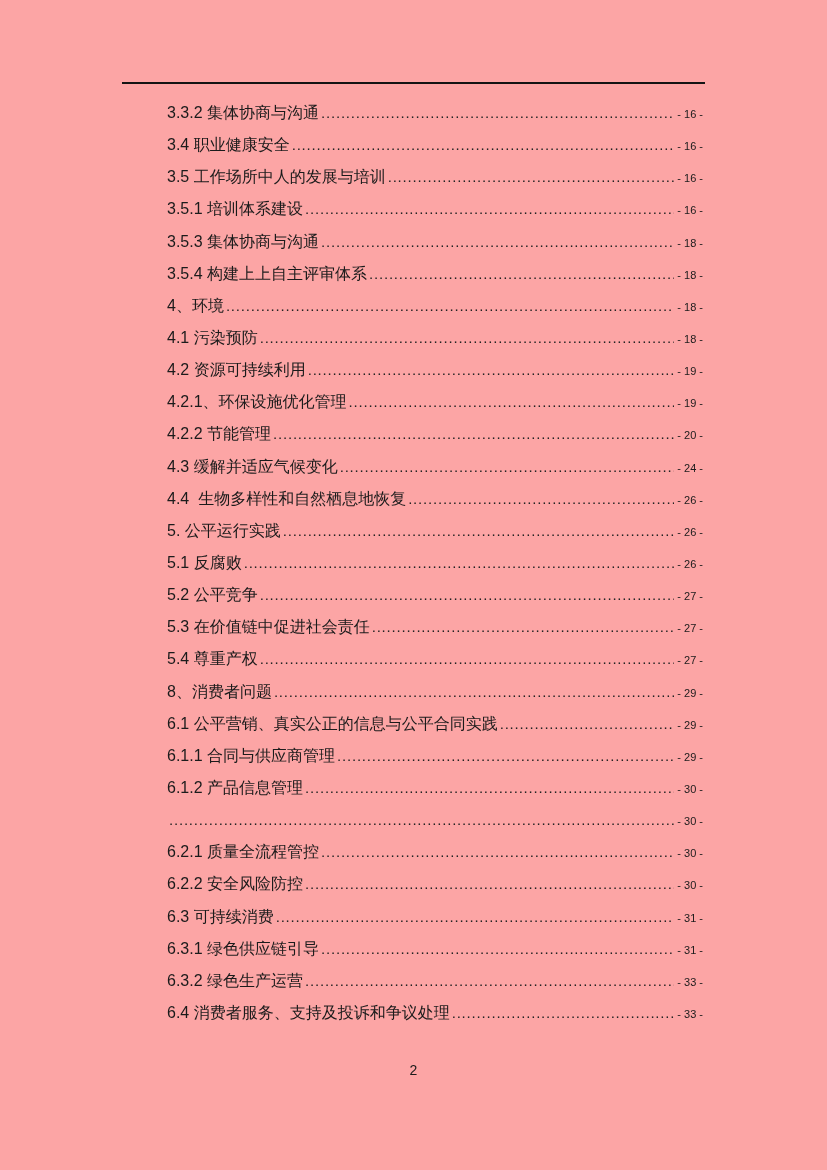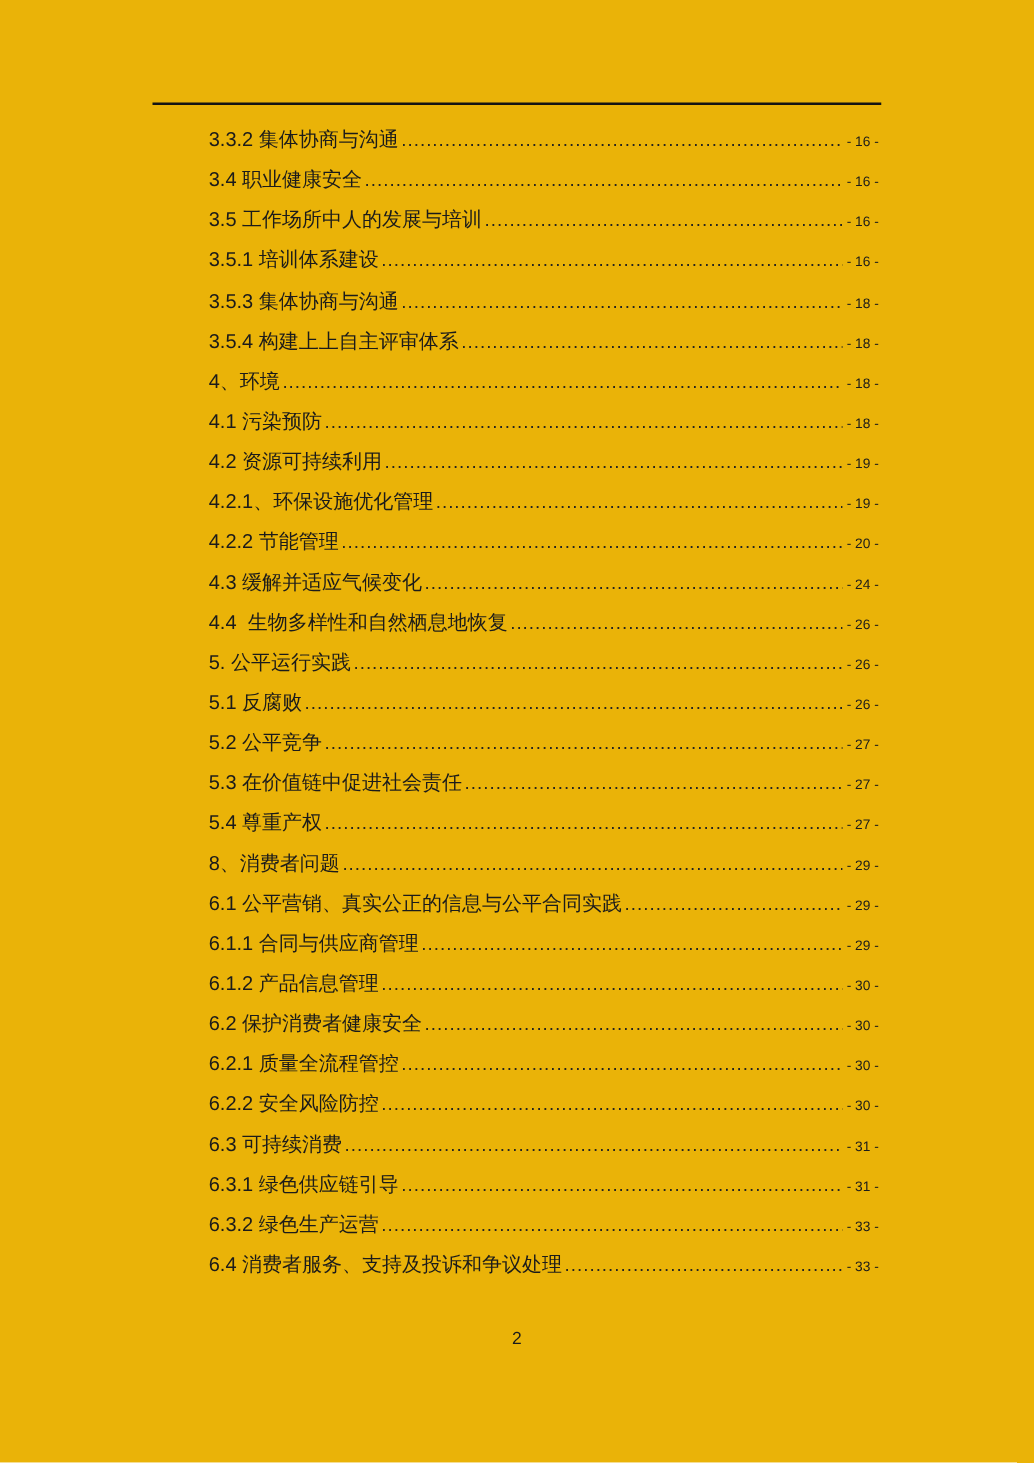--- a/index.html
+++ b/index.html
@@ -4,21 +4,21 @@
 <style>
   html, body {
     margin: 0;
     padding: 0;
     background: #ffffff;
   }
   .page {
     position: relative;
     width: 827px;
     height: 1170px;
-    background: #eab308;
+    background: #fca5a5;
     overflow: hidden;
     font-family: "Liberation Sans", "DejaVu Sans", sans-serif;
     color: #1b1b1b;
   }
   .header-rule {
     position: absolute;
     left: 122px;
     top: 82px;
     width: 583px;
     height: 2px;
@@ -206,21 +206,20 @@
     <span class="toc-page">- 29 -</span>
   </div>
 
   <div class="toc-entry">
     <span class="toc-title">6.1.2 产品信息管理</span>
     <span class="toc-dots"></span>
     <span class="toc-page">- 30 -</span>
   </div>
 
   <div class="toc-entry">
-    <span class="toc-title">6.2 保护消费者健康安全</span>
     <span class="toc-dots"></span>
     <span class="toc-page">- 30 -</span>
   </div>
 
   <div class="toc-entry">
     <span class="toc-title">6.2.1 质量全流程管控</span>
     <span class="toc-dots"></span>
     <span class="toc-page">- 30 -</span>
   </div>
 

